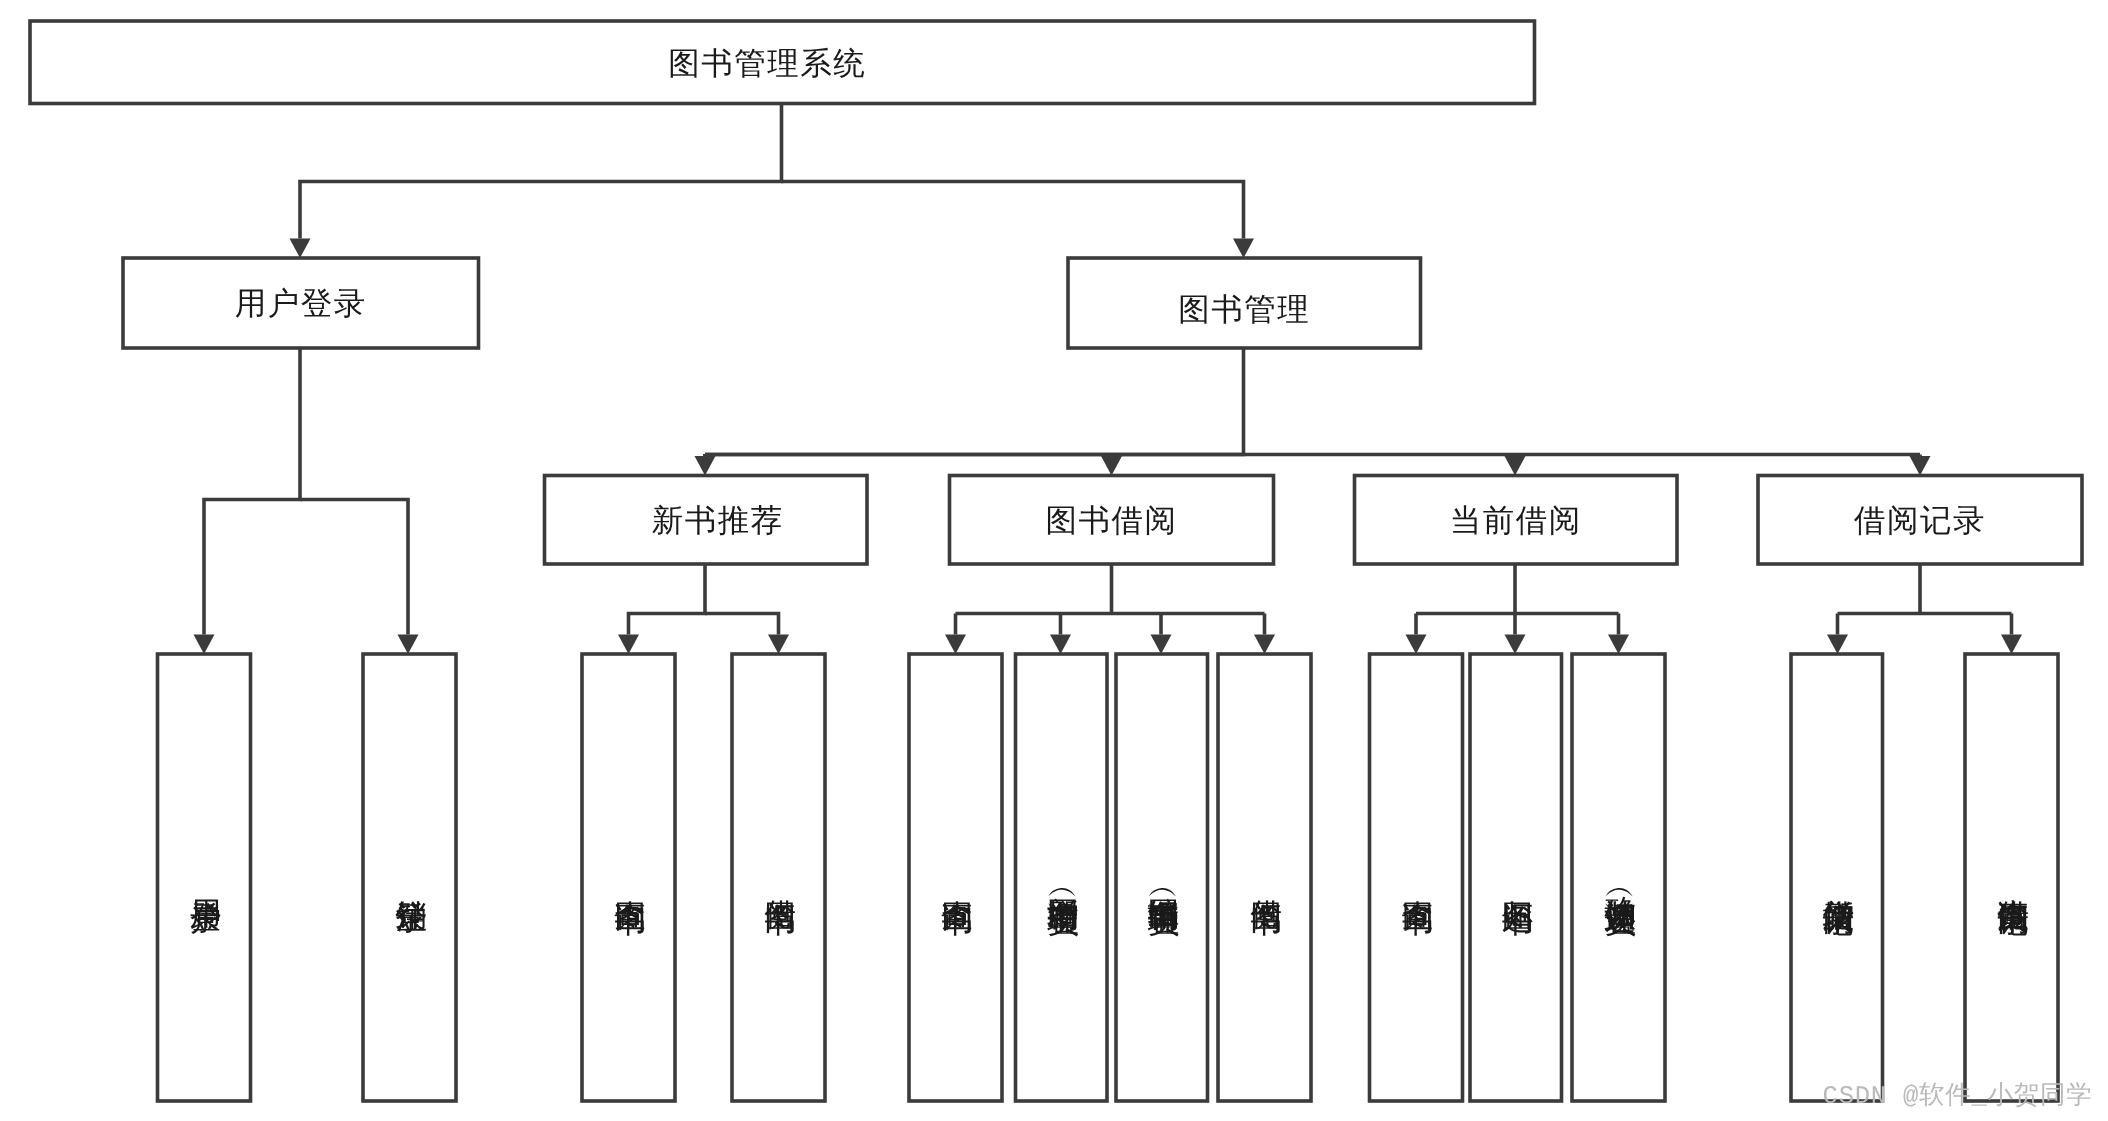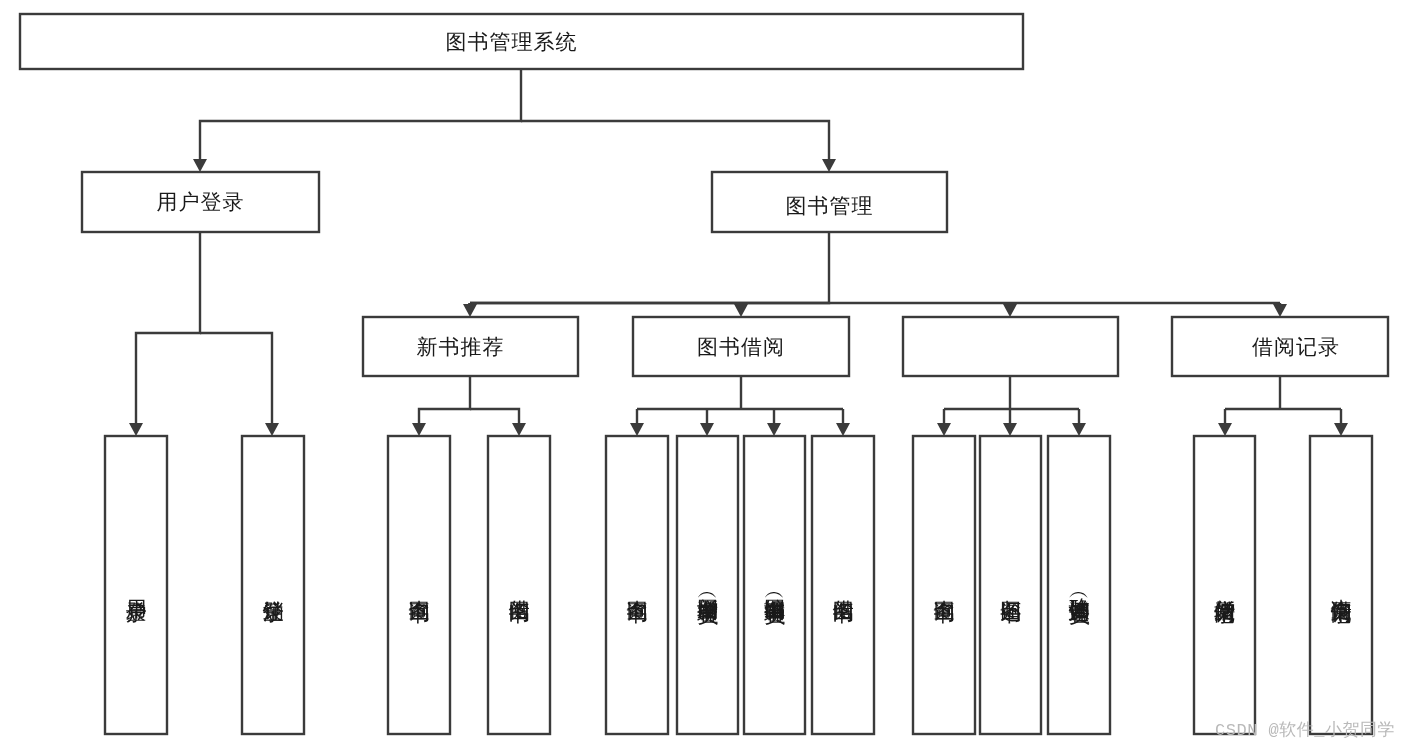--- a/index.html
+++ b/index.html
@@ -192,23 +192,24 @@
 
     <rect class="node-rect" x="1194" y="436" width="61" height="298"></rect>
     <rect class="node-rect" x="1310" y="436" width="62" height="298"></rect>
   </svg>
 
   <div class="hlabel-wrap" style="left:20px; top:14px; width:983px; height:55px;">图书管理系统</div>
 
   <div class="hlabel-wrap" style="left:82px; top:172px; width:237px; height:60px;">用户登录</div>
   <div class="hlabel-wrap" style="left:712px; top:172px; width:235px; height:68px;">图书管理</div>
 
-  <div class="hlabel-wrap" style="left:353px; top:317px; width:215px; height:59px;">新书推荐</div>
+  <div class="hlabel-wrap" style="left:371px; top:317px; width:215px; height:59px;">新书推荐</div>
   <div class="hlabel-wrap" style="left:633px; top:317px; width:216px; height:59px;">图书借阅</div>
-  <div class="hlabel-wrap" style="left:1172px; top:317px; width:216px; height:59px;margin-left:16px;">借阅记录</div>
+  <div class="hlabel-wrap" style="left:903px; top:317px; width:215px; height:59px;">当前借阅</div>
+  <div class="hlabel-wrap" style="left:1172px; top:317px; width:216px; height:59px;">借阅记录</div>
 
   <div class="vlabel-wrap" style="left:105px; top:436px; width:62px; height:298px;">用户登录</div>
   <div class="vlabel-wrap" style="left:242px; top:436px; width:62px; height:298px;">注销登录</div>
 
   <div class="vlabel-wrap" style="left:388px; top:436px; width:62px; height:298px;">查询图书</div>
   <div class="vlabel-wrap" style="left:488px; top:436px; width:62px; height:298px;">借阅图书</div>
 
   <div class="vlabel-wrap" style="left:606px; top:436px; width:62px; height:298px;">查询图书</div>
   <div class="vlabel-wrap" style="left:677px; top:436px; width:61px; height:298px;">新增图书（管理员）</div>
   <div class="vlabel-wrap" style="left:744px; top:436px; width:61px; height:298px;">编辑图书（管理员）</div>

